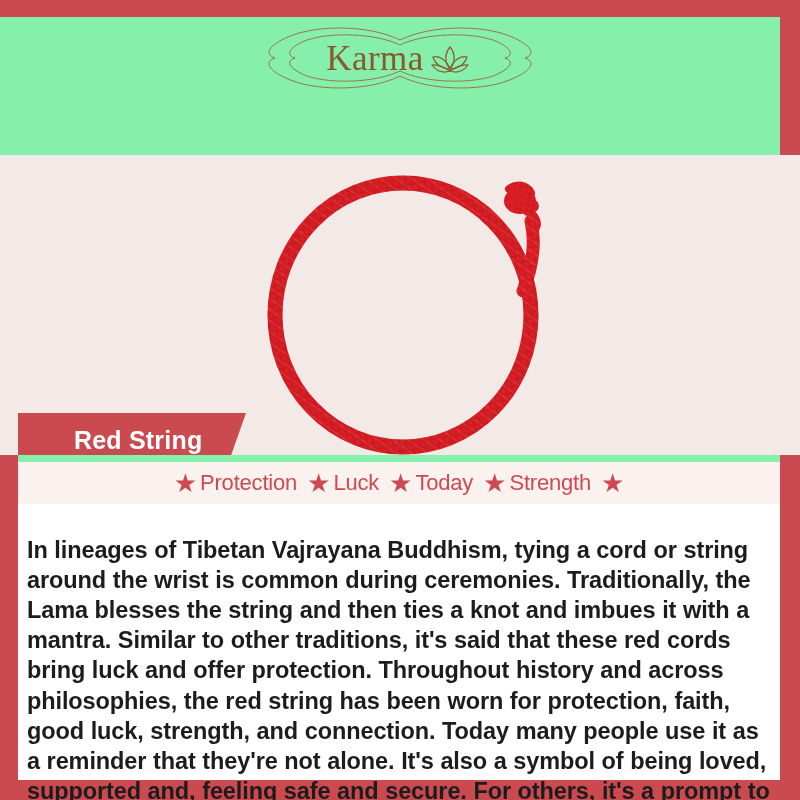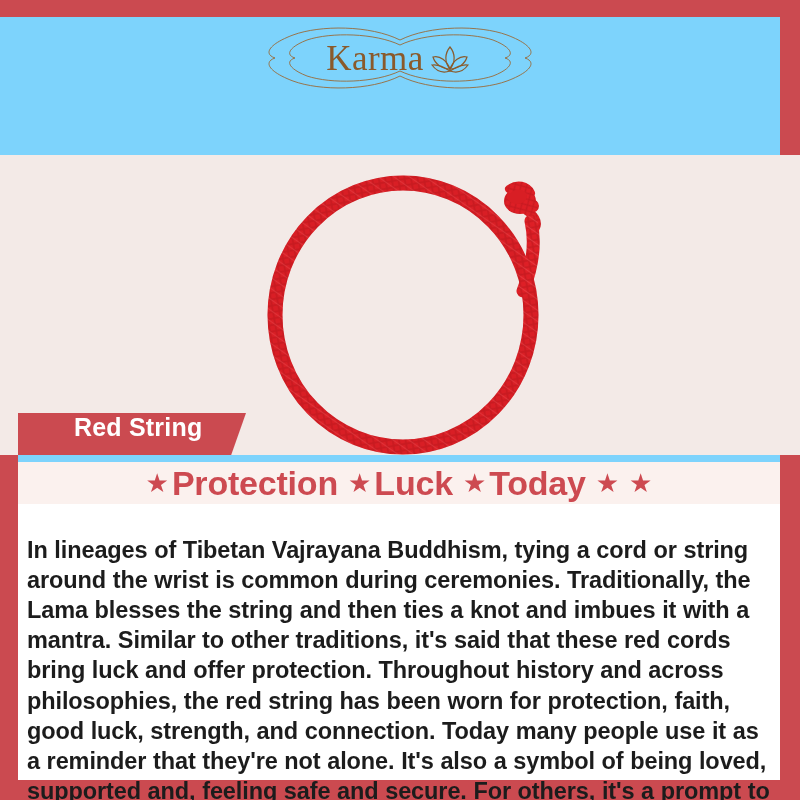--- a/index.html
+++ b/index.html
@@ -11,21 +11,21 @@
     height: 800px;
     overflow: hidden;
     font-family: "Liberation Sans", sans-serif;
     background: #FAEFEC;
   }
 
   #page {
     position: relative;
     width: 800px;
     height: 800px;
-    background: #7dd3fc;
+    background: #86efac;
     overflow: hidden;
   }
 
   
   .frame-top {
     position: absolute;
     left: 0; top: 0;
     width: 800px; height: 17px;
     background: #CB4A50;
   }
@@ -125,21 +125,21 @@
   }
 
   
   .ribbon {
     position: absolute;
     left: 18px; top: 413px;
     width: 228px; height: 42px;
     background: #CB4A50;
     clip-path: polygon(0 0, 100% 0, 93.5% 100%, 0 100%);
     display: flex;
-    align-items: flex-start;
+    align-items: flex-end;
   }
   .ribbon-label {
     font-family: "Liberation Sans Narrow", "Liberation Sans", sans-serif;
     font-weight: bold;
     font-size: 25px;
     color: #FFFFFF;
     margin-left: 56px;
     letter-spacing: 0.2px;
     white-space: nowrap;
   }
@@ -162,22 +162,22 @@
     padding: 0 3px;
   }
   .benefit-star {
     color: #CD4A51;
     font-size: 26px;
     line-height: 1;
     display: block;
   }
   .benefit-label {
     font-family: "Liberation Sans Narrow", "Liberation Sans", sans-serif;
-    font-weight: bold;
-    font-size: 34px;
+    font-weight: normal;
+    font-size: 22px;
     color: #CD4A51;
     white-space: nowrap;
     letter-spacing: -0.2px;
   }
 
   
   .body-area {
     position: absolute;
     left: 18px; top: 504px;
     width: 762px; height: 276px;
@@ -275,20 +275,21 @@
     <div class="benefit">
       <span class="benefit-star">★</span>
       <span class="benefit-label">Luck</span>
     </div>
     <div class="benefit">
       <span class="benefit-star">★</span>
       <span class="benefit-label">Today</span>
     </div>
     <div class="benefit">
       <span class="benefit-star">★</span>
+      <span class="benefit-label">Strength</span>
     </div>
     <div class="benefit">
       <span class="benefit-star">★</span>
     </div>
   </div>
 
   <div class="body-area">
     <p class="body-text">In lineages of Tibetan Vajrayana Buddhism, tying a cord or string around the wrist is common during ceremonies. Traditionally, the Lama blesses the string and then ties a knot and imbues it with a mantra. Similar to other traditions, it's said that these red cords bring luck and offer protection. Throughout history and across philosophies, the red string has been worn for protection, faith, good luck, strength, and connection. Today many people use it as a reminder that they're not alone. It's also a symbol of being loved, supported and, feeling safe and secure. For others, it's a prompt to stay positive while facing any adversity.</p>
   </div>
 

